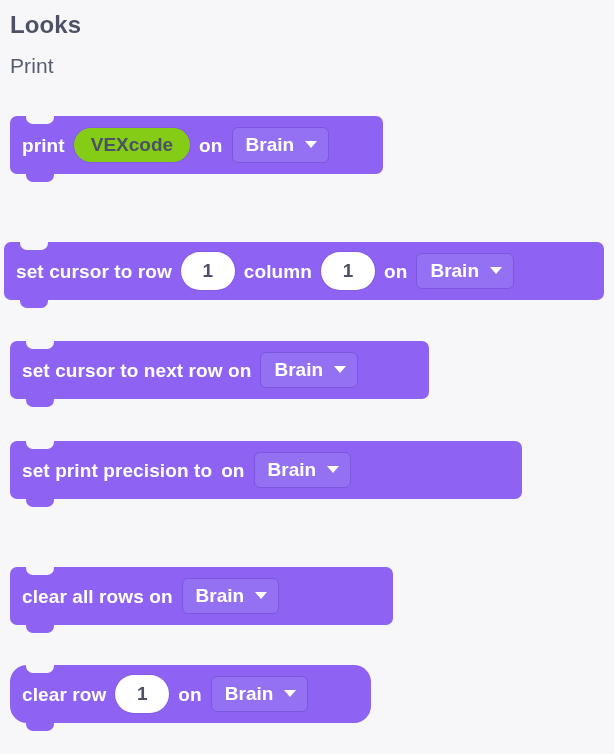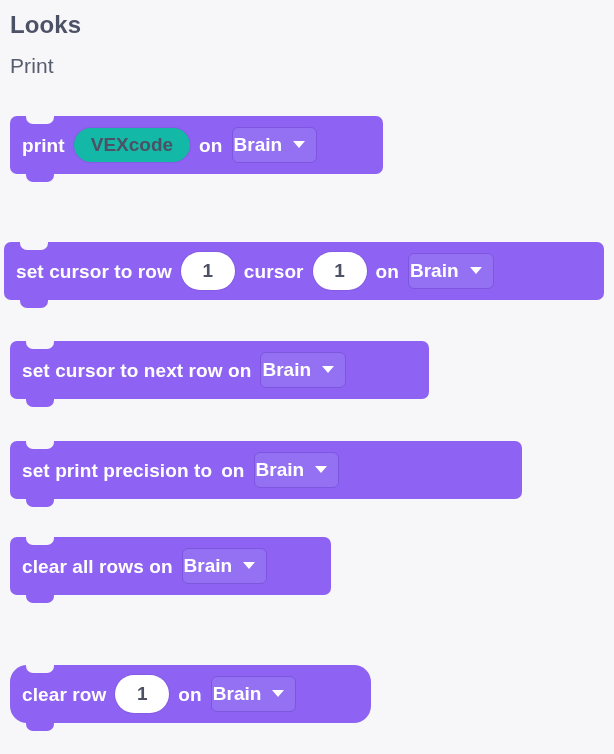--- a/index.html
+++ b/index.html
@@ -87,21 +87,21 @@
     font-size: 19px;
     font-weight: bold;
     color: #FFFFFF;
     line-height: 1;
     letter-spacing: 0.1px;
   }
 
   
   
   .text-input {
-    background: #14b8a6;
+    background: #84cc16;
     color: #4C5165;
     font-size: 19px;
     font-weight: bold;
     border-radius: 999px;
     padding: 7px 17px 8px;
     line-height: 1;
     box-shadow: 0 0 0 1px rgba(0,0,0,0.06);
   }
 
   
@@ -119,21 +119,21 @@
   }
 
   
   .dropdown {
     display: inline-flex;
     align-items: center;
     gap: 11px;
     background: #9470F3;
     border: 1px solid #7E55DF;
     border-radius: 6px;
-    padding: 7px 11px 8px 1px;
+    padding: 7px 11px 8px 13px;
     line-height: 1;
   }
   .dropdown-value {
     font-size: 19px;
     font-weight: bold;
     color: #FFFFFF;
     line-height: 1;
   }
   .caret {
     width: 0;
@@ -142,21 +142,21 @@
     border-right: 6px solid transparent;
     border-top: 7px solid #FFFFFF;
     display: block;
   }
 
   
   #block-print          { left: 10px; top: 116px; width: 373px; }
   #block-set-cursor-row { left: 4px; top: 242px; width: 600px; }
   #block-next-row       { left: 10px; top: 341px; width: 419px; }
   #block-precision      { left: 10px; top: 441px; width: 512px; }
-  #block-clear-all-rows { left: 10px; top: 537px; width: 321px; }
+  #block-clear-all-rows { left: 10px; top: 567px; width: 383px; }
   #block-clear-row      { left: 10px; top: 665px; width: 361px; border-radius: 17px; }
 </style>
 </head>
 <body>
 
 <div class="palette">
 
   <div class="category-title">Looks</div>
 
   <div class="subcategory-title">Print</div>
@@ -167,21 +167,21 @@
     <span class="block-label">on</span>
     <span class="dropdown">
       <span class="dropdown-value">Brain</span>
       <span class="caret"></span>
     </span>
   </div>
 
   <div class="block" id="block-set-cursor-row">
     <span class="block-label">set cursor to row</span>
     <span class="num-input">1</span>
-    <span class="block-label">cursor</span>
+    <span class="block-label">column</span>
     <span class="num-input">1</span>
     <span class="block-label">on</span>
     <span class="dropdown">
       <span class="dropdown-value">Brain</span>
       <span class="caret"></span>
     </span>
   </div>
 
   <div class="block" id="block-next-row">
     <span class="block-label">set cursor to next row on</span>

